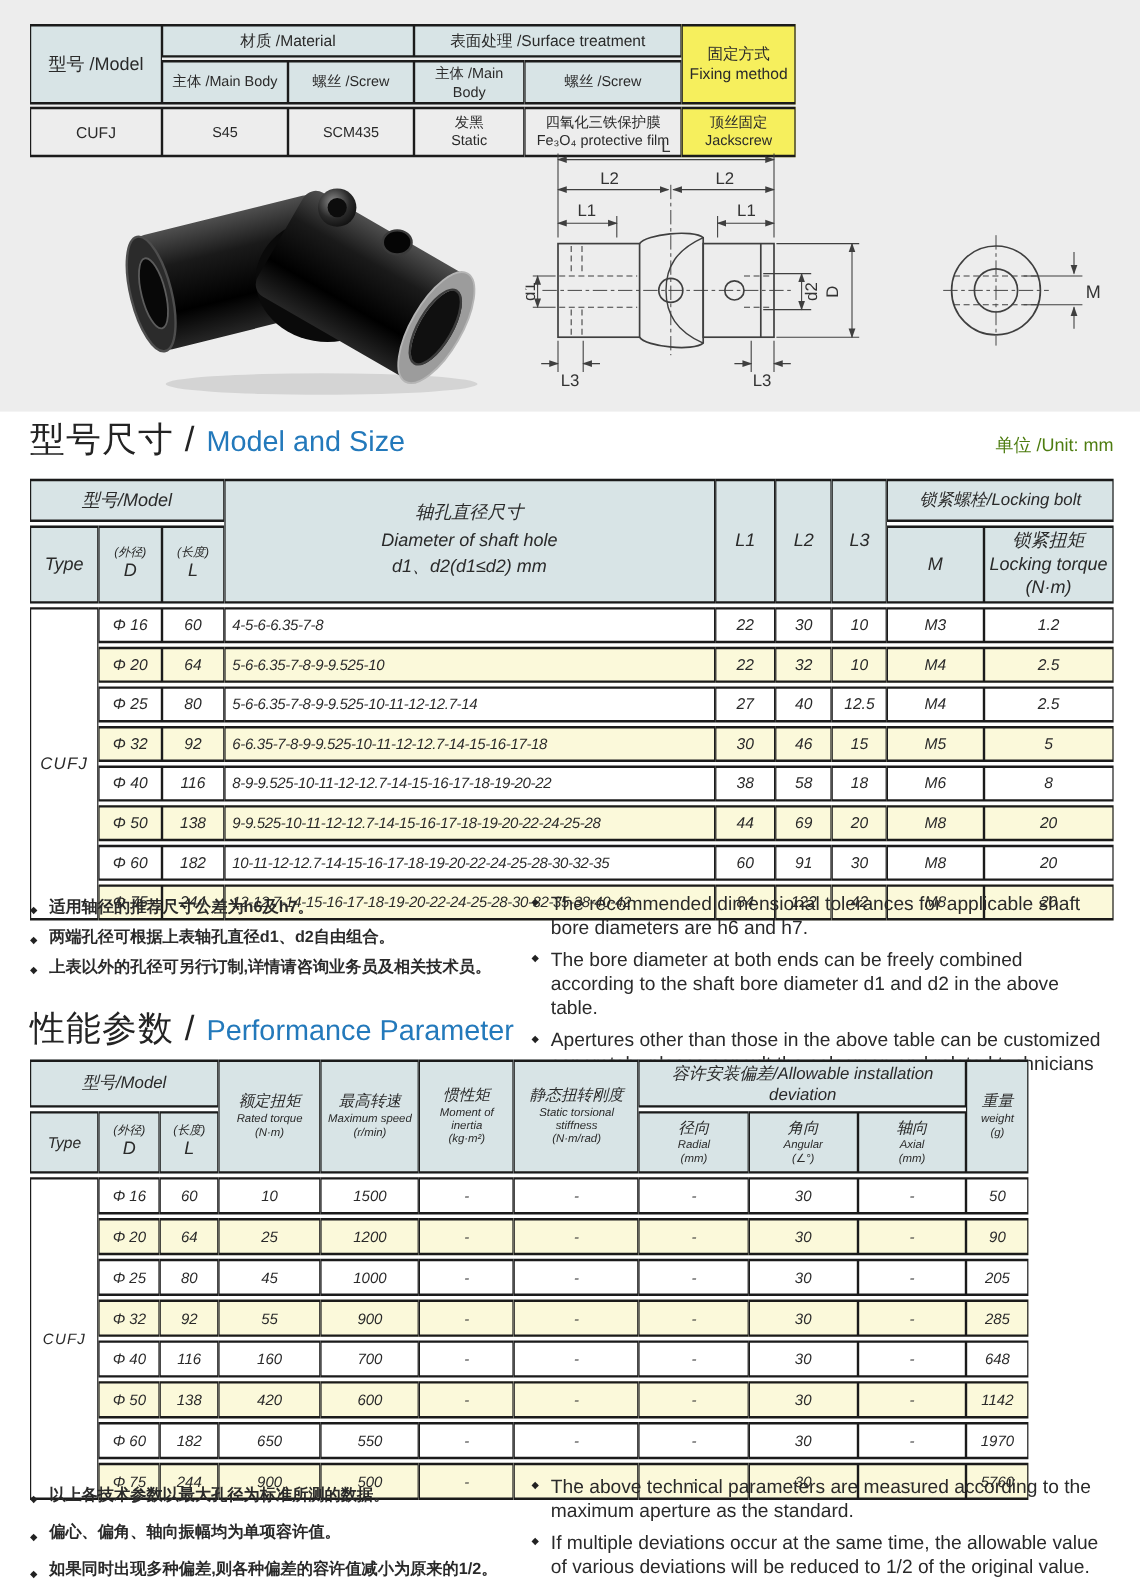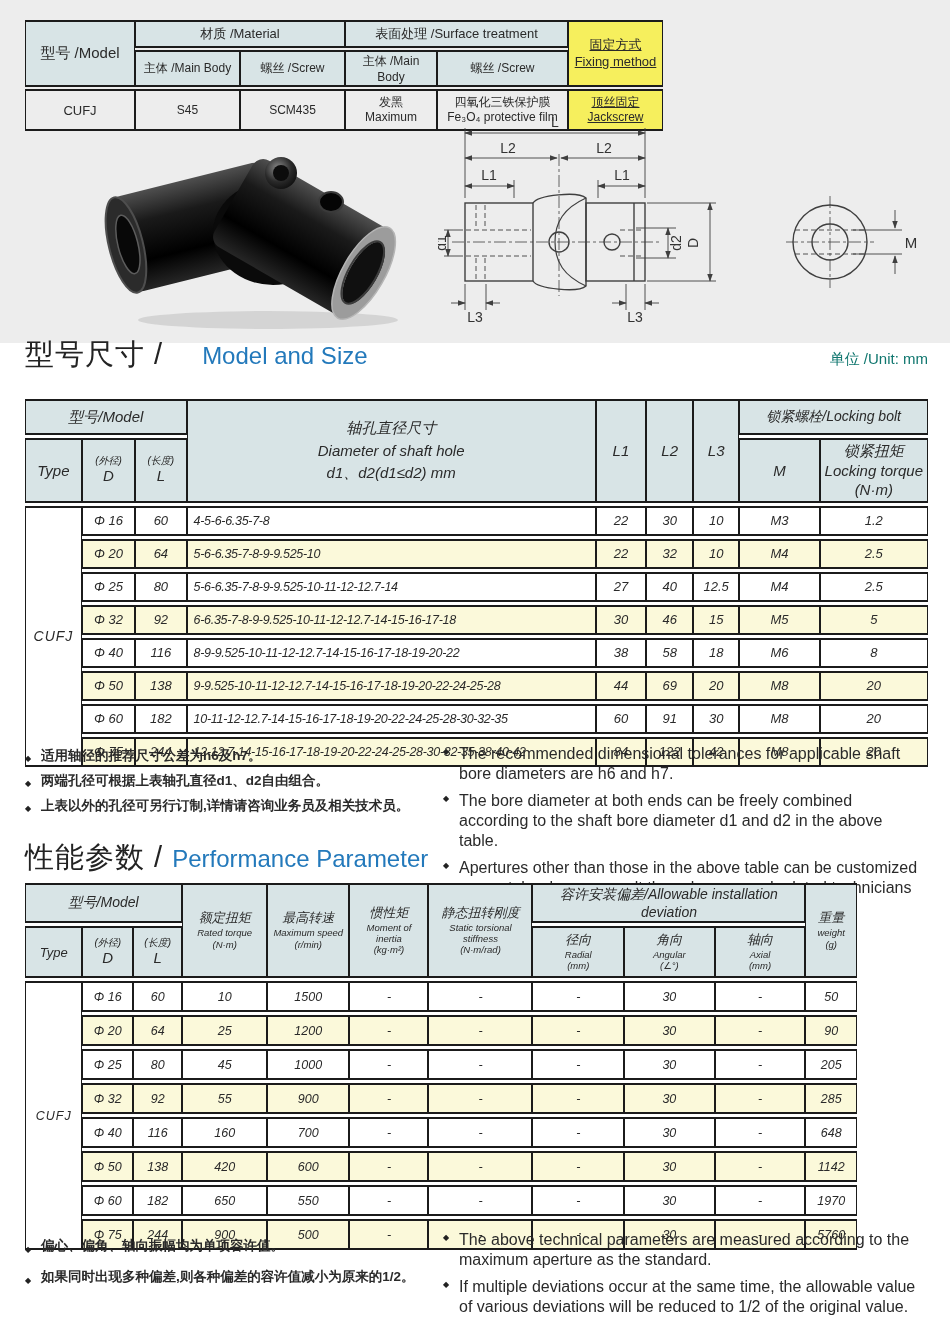--- a/index.html
+++ b/index.html
@@ -16,35 +16,35 @@
     border-collapse:separate;border-spacing:0 2px;table-layout:fixed;
   }
   .spec-table th,.spec-table td{
     border:1px solid #1b1b1b;border-top-width:2px;border-bottom-width:2px;
     text-align:center;vertical-align:middle;padding:1px 3px;font-weight:normal;
     overflow:hidden;
   }
   .spec-table th{background:#d8e4e6;font-size:12px;}
   .spec-table th.big-h{font-size:15px;}
   .spec-table td{background:#ededed;font-size:12px;height:36px;}
-  .spec-table .yellow-cell{background:#f6ef5d;text-decoration:underline;}
+  .spec-table .yellow-cell{background:#f6ef5d;}
   .spec-table tr.hrow1 th{height:22px;}
   .spec-table tr.hrow2 th{height:20px;}
   .pre{white-space:pre-line;line-height:1.25;}
 
   
   .photo{position:absolute;left:88px;top:118px;width:345px;height:215px;}
   .drawing{position:absolute;left:438px;top:110px;width:490px;height:228px;}
 
   
   .sec-title{position:absolute;left:25px;width:903px;display:flex;align-items:baseline;}
   .t-zh{font-size:29px;color:#232323;letter-spacing:1px;}
   .t-en{font-size:24px;color:#2379bb;margin-left:9px;}
-  .t-unit{margin-left:auto;font-size:15px;color:#0f766e;}
-  #size-title{top:335px;gap:30px;}
+  .t-unit{margin-left:auto;font-size:15px;color:#4d7c0f;}
+  #size-title{top:347px;}
   #perf-title{top:838px;}
 
   
   .grid{
     position:absolute;left:25px;border-collapse:separate;border-spacing:0 3px;
     table-layout:fixed;font-size:13px;font-style:italic;
   }
   .grid th,.grid td{
     border:1px solid #1b1b1b;border-top-width:2px;border-bottom-width:2px;
     text-align:center;vertical-align:middle;padding:1px 2px;font-weight:normal;overflow:hidden;
@@ -115,21 +115,21 @@
       <th>主体 /Main Body</th>
       <th>螺丝 /Screw</th>
     </tr>
   </thead>
   <tbody>
     <tr>
       <td style="font-size:13px;">CUFJ</td>
       <td>S45</td>
       <td>SCM435</td>
       <td class="pre">发黑
-Maximum</td>
+Static</td>
       <td class="pre">四氧化三铁保护膜
 Fe₃O₄ protective film</td>
       <td class="yellow-cell pre">顶丝固定
 Jackscrew</td>
     </tr>
   </tbody>
 </table>
 
 <svg class="photo" viewBox="0 0 345 215">
   <defs>
@@ -566,20 +566,21 @@
         <td>-</td>
         <td>30</td>
         <td>-</td>
         <td>5760</td>
       </tr>
     </tbody>
 </table>
 
 <div class="notes" id="perf-notes">
   <ul class="nzh">
+    <li>以上各技术参数以最大孔径为标准所测的数据。</li>
     <li>偏心、偏角、轴向振幅均为单项容许值。</li>
     <li>如果同时出现多种偏差,则各种偏差的容许值减小为原来的1/2。</li>
   </ul>
   <ul class="nen">
     <li>The above technical parameters are measured according to the maximum aperture as the standard.</li>
     <li>If multiple deviations occur at the same time, the allowable value of various deviations will be reduced to 1/2 of the original value.</li>
   </ul>
 </div>
 
 </body></html>

